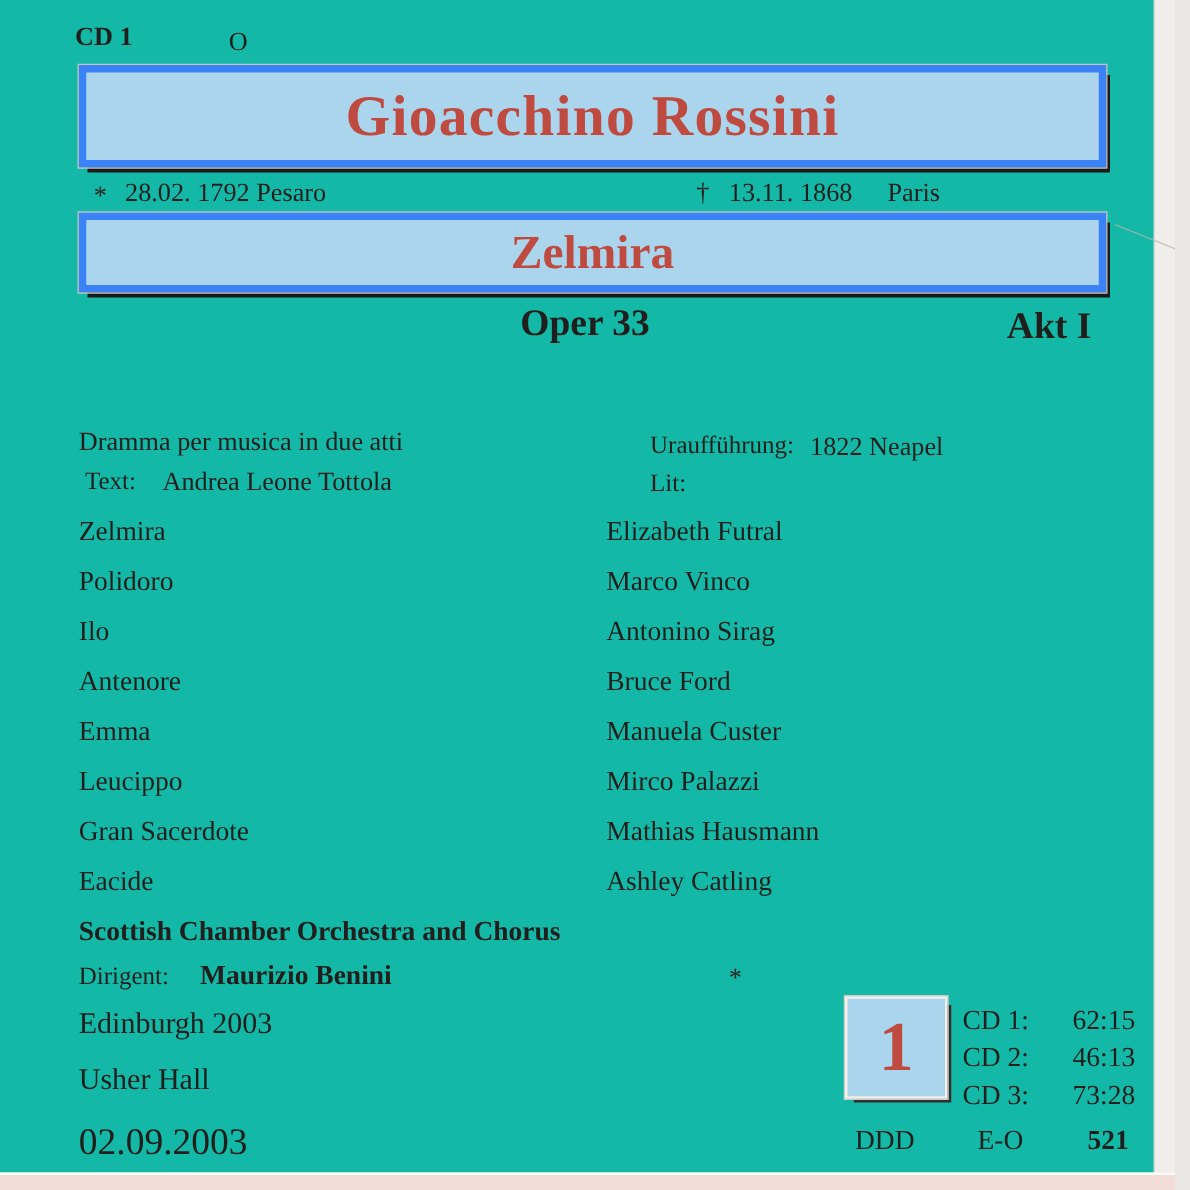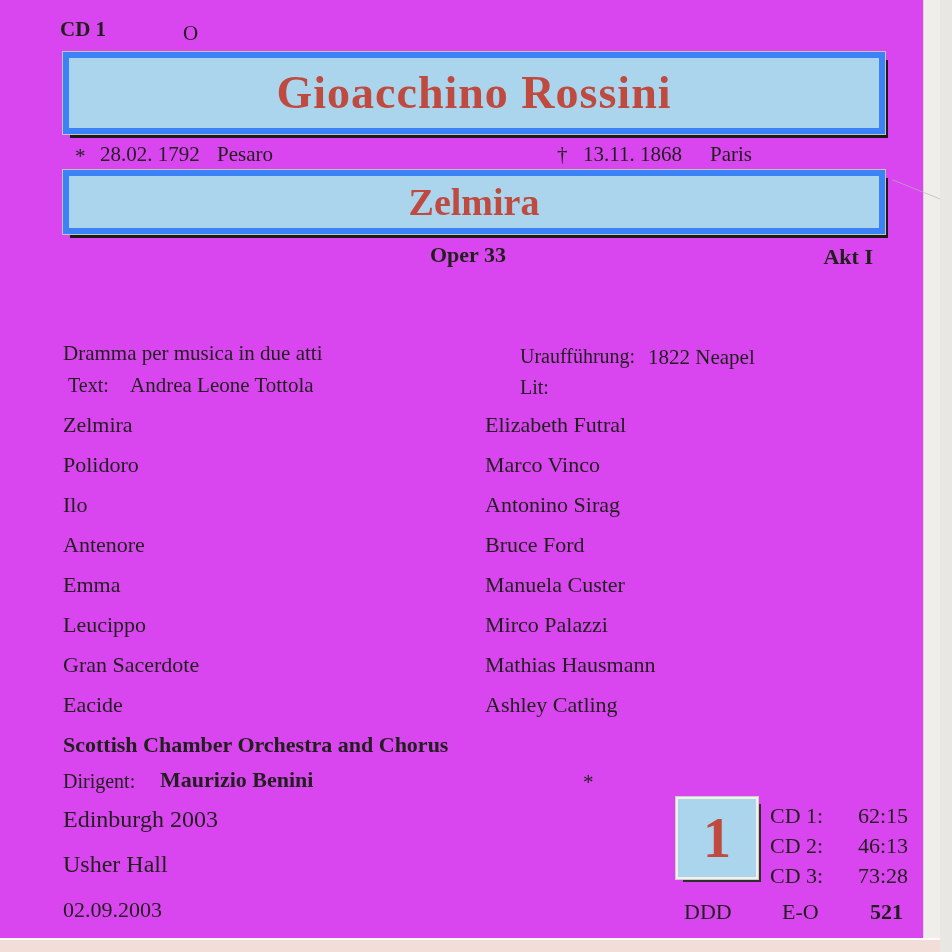--- a/index.html
+++ b/index.html
@@ -1,18 +1,18 @@
 <!DOCTYPE html>
 <html><head>
 <meta charset="utf-8">
 <style>
   html,body { margin:0; padding:0; background:#e9e7e3; }
   .page {
     position:relative; width:940px; height:952px;
-    background:#d946ef;
+    background:#14b8a6;
     font-family:"Liberation Serif", serif;
     color:#201f1d;
     overflow:hidden;
   }
   .abs { position:absolute; white-space:nowrap; }
 
   
   .edge-right {
     position:absolute; right:0; top:0; width:16px; height:100%;
     background:#f0eeea; border-left:1px solid #dad6d0;
@@ -38,21 +38,21 @@
   .banner-composer { top:52px; height:70px; line-height:70px; }
   .banner-title    { top:170px; height:52px; line-height:52px; }
   .red-display { font-weight:bold; color:#bf4a40; }
   .banner-composer .red-display { font-size:46px; letter-spacing:1px; }
   .banner-title    .red-display { font-size:38px; }
 
   .b { font-weight:bold; }
   .t20 { font-size:20px; }
   .t21 { font-size:21px; }
   .t22 { font-size:22px; }
-  .t23 { font-size:22px; }
+  .t23 { font-size:30px; }
   .t28 { font-size:24px; }
 
   .center-line { left:63px; width:810px; text-align:center; }
   .right-line  { left:63px; width:810px; text-align:right; }
 
   
   .cast { position:absolute; left:63px; top:405px; width:760px; }
   .cast-row { display:flex; height:40px; align-items:center; font-size:22px; }
   .cast-role { width:422px; }
 
@@ -83,21 +83,21 @@
 
   <div class="abs b t21" style="left:60px; top:17px;">CD 1</div>
   <div class="abs t21" style="left:183px; top:21px;">O</div>
 
   <div class="banner banner-composer">
     <span class="red-display">Gioacchino Rossini</span>
   </div>
 
   <div class="abs t21" style="left:75px;  top:144px;">*</div>
   <div class="abs t21" style="left:100px; top:142px;">28.02. 1792</div>
-  <div class="abs t21" style="left:205px; top:142px;margin-left:12px;">Pesaro</div>
+  <div class="abs t21" style="left:205px; top:142px;">Pesaro</div>
   <div class="abs t21" style="left:557px; top:142px;">†</div>
   <div class="abs t21" style="left:583px; top:142px;">13.11. 1868</div>
   <div class="abs t21" style="left:710px; top:142px;">Paris</div>
 
   <div class="banner banner-title">
     <span class="red-display">Zelmira</span>
   </div>
 
   <div class="abs b t23 center-line" style="top:242px;">Oper  33</div>
   <div class="abs b t23 right-line" style="top:244px;">Akt I</div>

